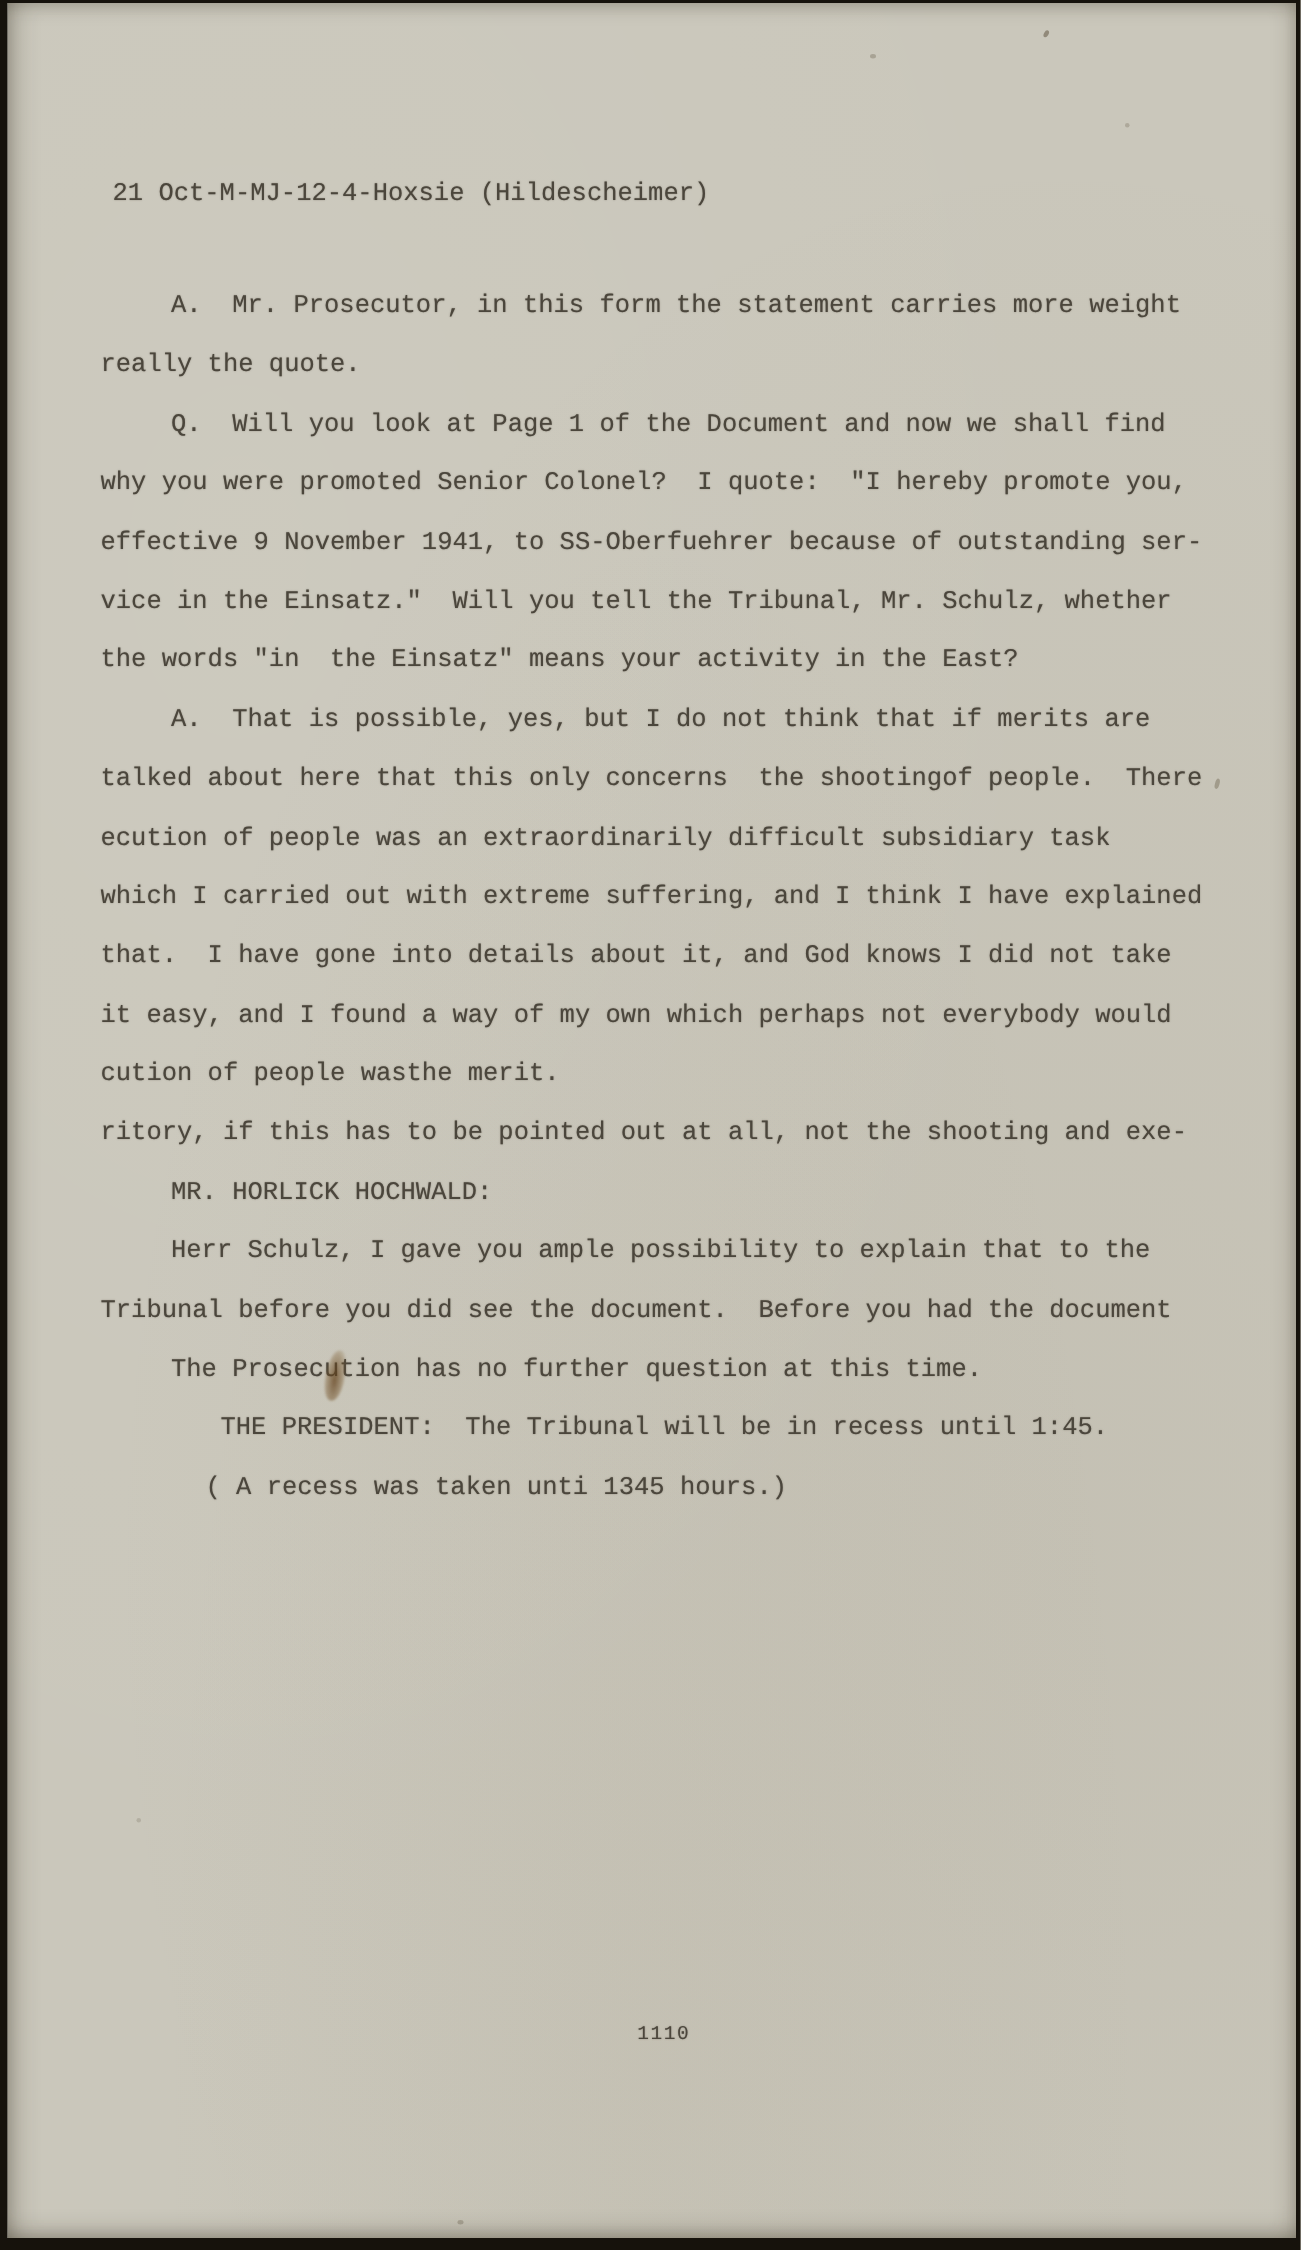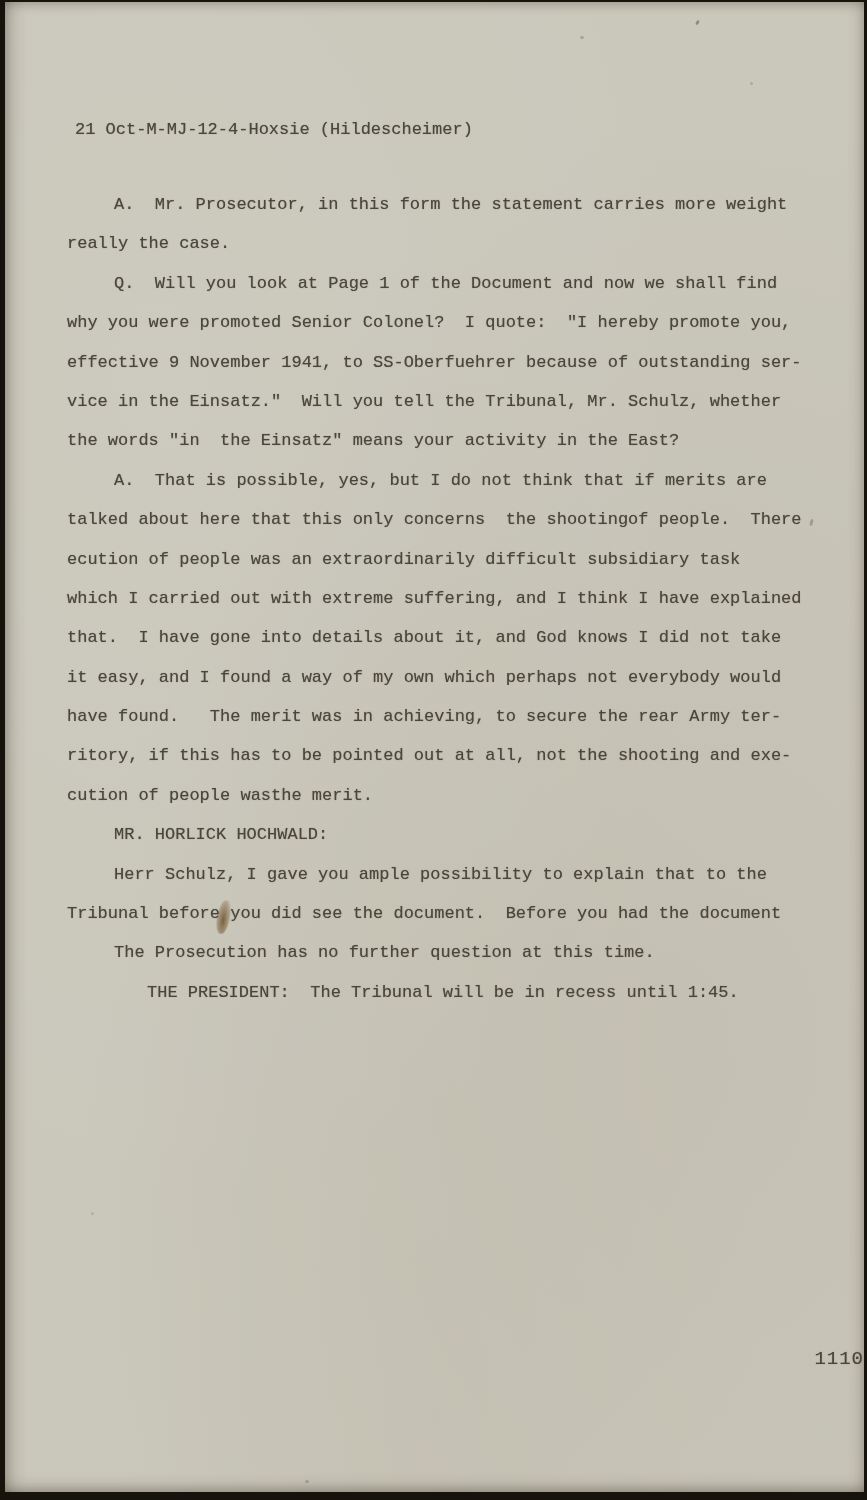--- a/index.html
+++ b/index.html
@@ -56,22 +56,22 @@
     line-height: 39.4px;
   }
   .ind  { padding-left: 47px; }
   .ind2 { padding-left: 80px; }
   .ind3 { padding-left: 70px; }
   .page-number {
     position: absolute;
     left: 16px;
     right: 0;
     top: 1346px;
-    text-align: right;
-    font-size: 19px;
+    text-align: center;
+    font-size: 13px;
     letter-spacing: 1px;
   }
   .stain {
     position: absolute;
     left: 212px;
     top: 898px;
     width: 13px;
     height: 34px;
     border-radius: 60% 40% 55% 45%;
     background: radial-gradient(ellipse at 50% 60%, rgba(96,62,24,0.75), rgba(120,86,40,0.35) 60%, transparent 85%);
@@ -94,40 +94,40 @@
 <body>
 
 <div class="page">
 
   <div class="header ink">
     <div>21 Oct-M-MJ-12-4-Hoxsie (Hildescheimer)</div>
   </div>
 
   <div class="body-lines ink">
     <div class="tline ind">A.  Mr. Prosecutor, in this form the statement carries more weight</div>
-    <div class="tline">really the case.</div>
+    <div class="tline">really the quote.</div>
     <div class="tline ind">Q.  Will you look at Page 1 of the Document and now we shall find</div>
     <div class="tline">why you were promoted Senior Colonel?  I quote:  "I hereby promote you,</div>
     <div class="tline">effective 9 November 1941, to SS-Oberfuehrer because of outstanding ser-</div>
     <div class="tline">vice in the Einsatz."  Will you tell the Tribunal, Mr. Schulz, whether</div>
     <div class="tline">the words "in  the Einsatz" means your activity in the East?</div>
     <div class="tline ind">A.  That is possible, yes, but I do not think that if merits are</div>
     <div class="tline">talked about here that this only concerns  the shootingof people.  There</div>
     <div class="tline">ecution of people was an extraordinarily difficult subsidiary task</div>
     <div class="tline">which I carried out with extreme suffering, and I think I have explained</div>
     <div class="tline">that.  I have gone into details about it, and God knows I did not take</div>
     <div class="tline">it easy, and I found a way of my own which perhaps not everybody would</div>
-    <div class="tline">have found.   The merit was in achieving, to secure the rear Army ter-</div>
+    <div class="tline">cution of people wasthe merit.</div>
     <div class="tline">ritory, if this has to be pointed out at all, not the shooting and exe-</div>
-    <div class="tline">cution of people wasthe merit.</div>
     <div class="tline ind">MR. HORLICK HOCHWALD:</div>
     <div class="tline ind">Herr Schulz, I gave you ample possibility to explain that to the</div>
     <div class="tline">Tribunal before you did see the document.  Before you had the document</div>
     <div class="tline ind">The Prosecution has no further question at this time.</div>
     <div class="tline ind2">THE PRESIDENT:  The Tribunal will be in recess until 1:45.</div>
+    <div class="tline ind3">( A recess was taken unti 1345 hours.)</div>
   </div>
 
   <div class="page-number ink">1110</div>
 
   <div class="stain"></div>
   <div class="speck s1"></div>
   <div class="speck s2"></div>
   <div class="speck s3"></div>
   <div class="speck s4"></div>
   <div class="speck s5"></div>

